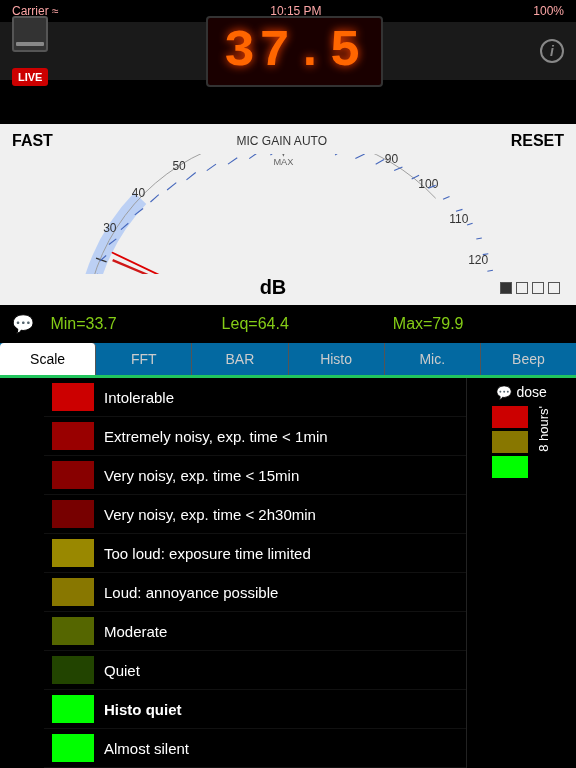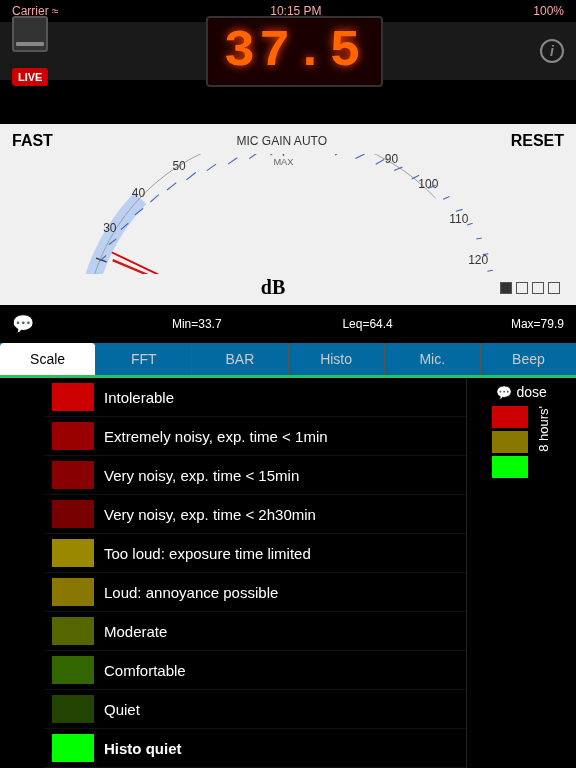--- a/index.html
+++ b/index.html
@@ -122,41 +122,40 @@
     #vu-arc-svg {
       width: 100%;
       height: 100%;
     }
     #vu-footer {
       display: flex;
       justify-content: space-between;
       align-items: center;
       padding: 2px 8px 0;
       color: #000;
-      font-family: Liberation Serif, serif;
     }
     #db-label { font-size: 20px; font-weight: bold; color: #000; text-align: center; flex: 1; }
     #page-dots { display: flex; gap: 4px; }
     .dot { width: 12px; height: 12px; border: 1px solid #555; background: transparent; }
     .dot.filled { background: #333; }
 
     
     #stats-bar {
       background: #000;
       display: flex;
       align-items: center;
       padding: 8px 12px;
       gap: 0;
     }
     #mic-icon-stats {
       color: #ccc;
       font-size: 18px;
       margin-right: 16px;
     }
-    .stat-item { flex: 1; text-align: right; font-size: 12px; color: #ffffff; }
+    .stat-item { flex: 1; text-align: left; font-size: 16px; color: #84cc16; }
 
     
     #tabs {
       display: flex;
       background: #0369a1;
       border-bottom: 3px solid #22c55e;
     }
     .tab {
       flex: 1;
       text-align: center;
@@ -434,24 +433,20 @@
       </div>
       <div class="scale-row">
         <div class="scale-color" style="background: rgb(136, 119, 0);"></div>
         <span class="scale-text">Loud: annoyance possible</span>
       </div>
       <div class="scale-row">
         <div class="scale-color" style="background: rgb(85, 102, 0);"></div>
         <span class="scale-text">Moderate</span>
       </div>
       <div class="scale-row">
-        <div class="scale-color" style="background: rgb(51, 102, 0);"></div>
-        <span class="scale-text">Comfortable</span>
-      </div>
-      <div class="scale-row">
         <div class="scale-color" style="background: rgb(34, 68, 0);"></div>
         <span class="scale-text">Quiet</span>
       </div>
       <div class="scale-row">
         <div class="scale-color" style="background: rgb(0, 255, 0);"></div>
         <span class="scale-text bold">Histo quiet</span>
       </div>
       <div class="scale-row">
         <div class="scale-color" style="background: rgb(0, 255, 0);"></div>
         <span class="scale-text">Almost silent</span>

